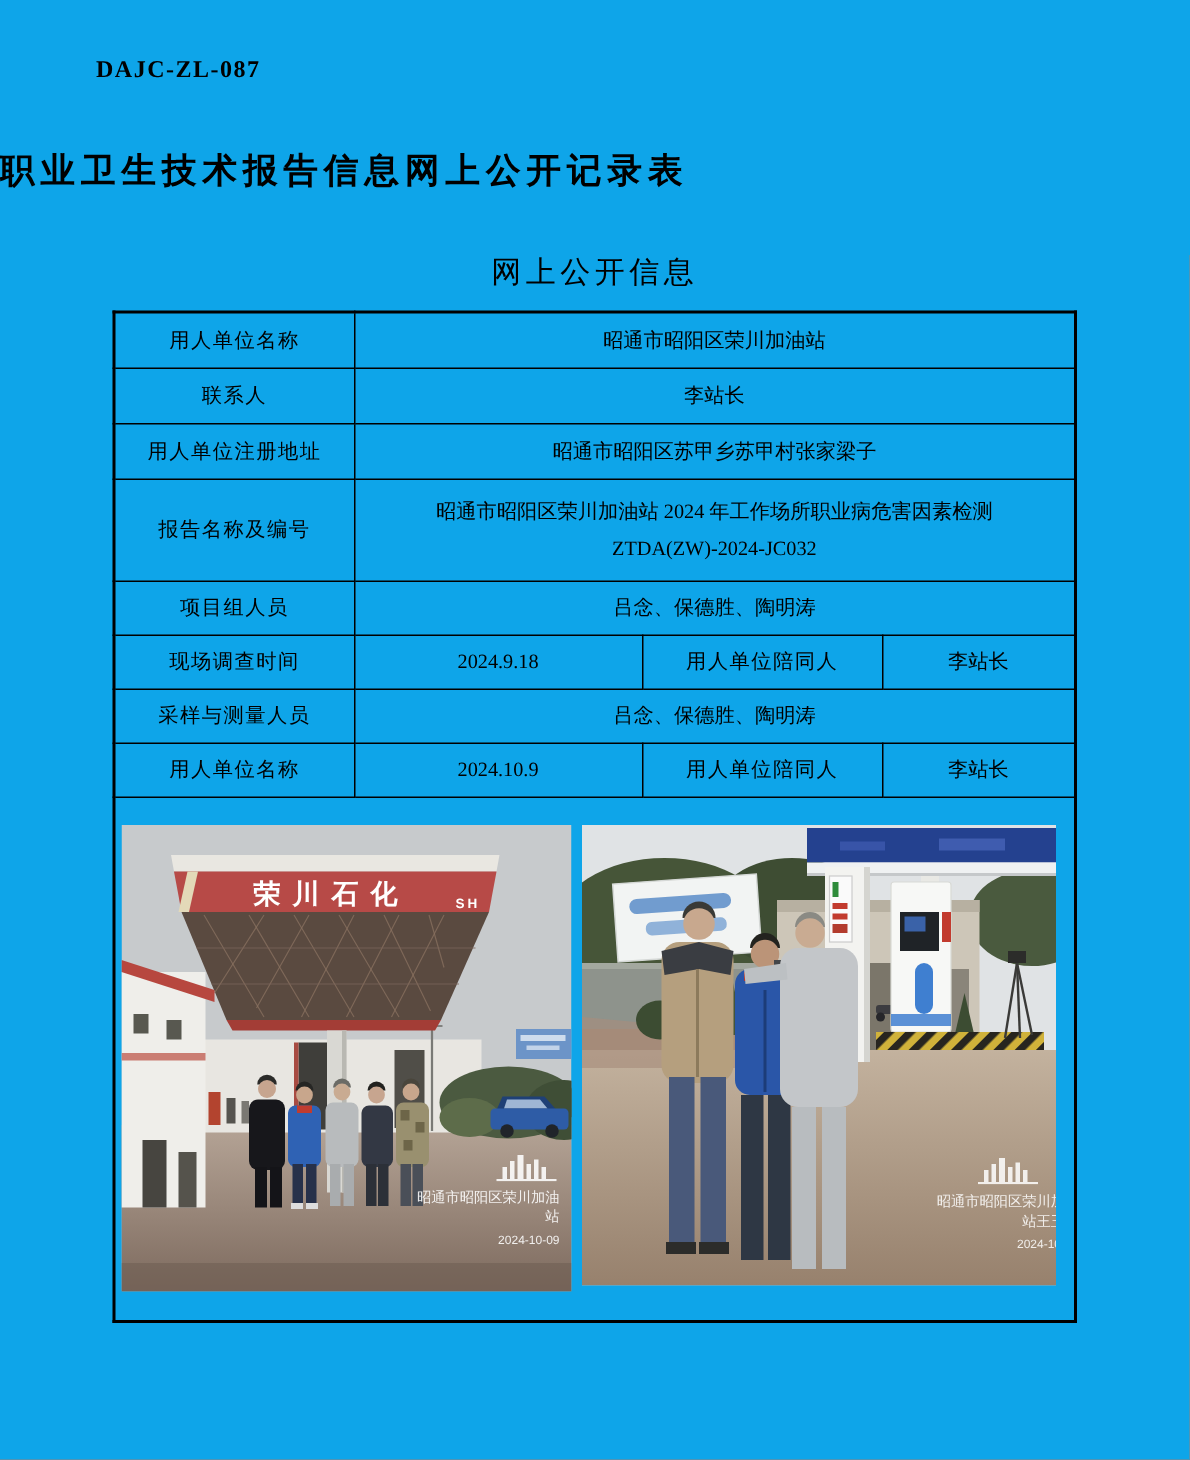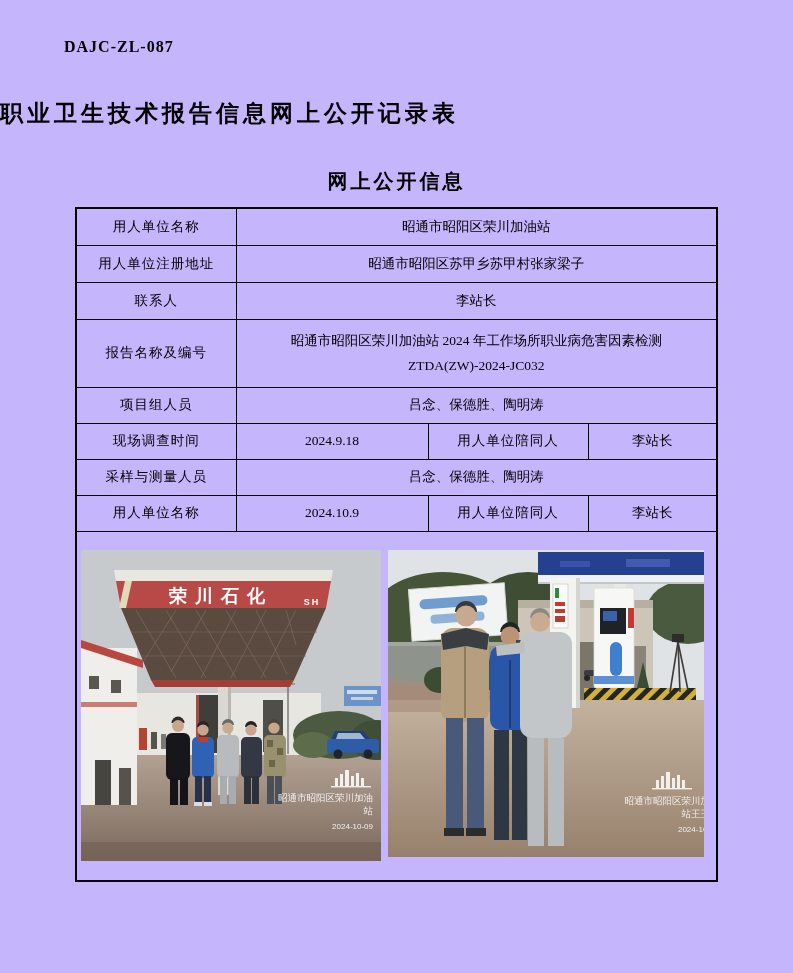--- a/index.html
+++ b/index.html
@@ -1,32 +1,32 @@
 <!DOCTYPE html>
 <html lang="zh"><head>
 <meta charset="utf-8">
 <style>
   html,body{margin:0;padding:0;background:#888;}
   .page{
-    position:relative;width:793px;height:973px;background:#c4b5fd;
+    position:relative;width:793px;height:973px;background:#0ea5e9;
     font-family:"Liberation Serif","DejaVu Serif",serif;color:#000;
     overflow:hidden;margin:0 auto;
   }
   .doc-code{
     position:absolute;left:64px;top:38px;
     font-size:16px;font-weight:bold;letter-spacing:1px;
     font-family:"Liberation Serif","DejaVu Serif",serif;
   }
   .title{
     position:absolute;left:0;top:98px;width:793px;text-align:left;
     font-size:23px;font-weight:bold;letter-spacing:4px;
   }
   .subtitle{
     position:absolute;left:0;top:168px;width:793px;text-align:center;
-    font-size:20px;font-weight:bold;letter-spacing:3px;
+    font-size:20px;font-weight:normal;letter-spacing:3px;
   }
   table.form{
     position:absolute;left:75px;top:207px;width:641px;
     border-collapse:collapse;table-layout:fixed;
     border:2px solid #000;
   }
   table.form td{
     border:1px solid #000;
     font-size:13.5px;text-align:center;vertical-align:middle;
     padding:8px 4px;overflow:hidden;
@@ -56,26 +56,26 @@
         <col style="width:192px">
         <col style="width:160px">
         <col style="width:129px">
     </colgroup>
     <tbody>
         <tr style="height:37px">
       <td class="lbl">用人单位名称</td>
       <td colspan="3">昭通市昭阳区荣川加油站</td>
     </tr>
     <tr style="height:37px">
+      <td class="lbl">联系人</td>
+      <td colspan="3">李站长</td>
+    </tr>
+    <tr style="height:37px">
       <td class="lbl">用人单位注册地址</td>
       <td colspan="3">昭通市昭阳区苏甲乡苏甲村张家梁子</td>
-    </tr>
-    <tr style="height:37px">
-      <td class="lbl">联系人</td>
-      <td colspan="3">李站长</td>
     </tr>
     <tr style="height:66px">
       <td class="lbl">报告名称及编号</td>
       <td colspan="3">
         <div class="rep-line">昭通市昭阳区荣川加油站 2024 年工作场所职业病危害因素检测</div>
         <div class="rep-line">ZTDA(ZW)-2024-JC032</div>
       </td>
     </tr>
     <tr style="height:36px">
       <td class="lbl">项目组人员</td>

